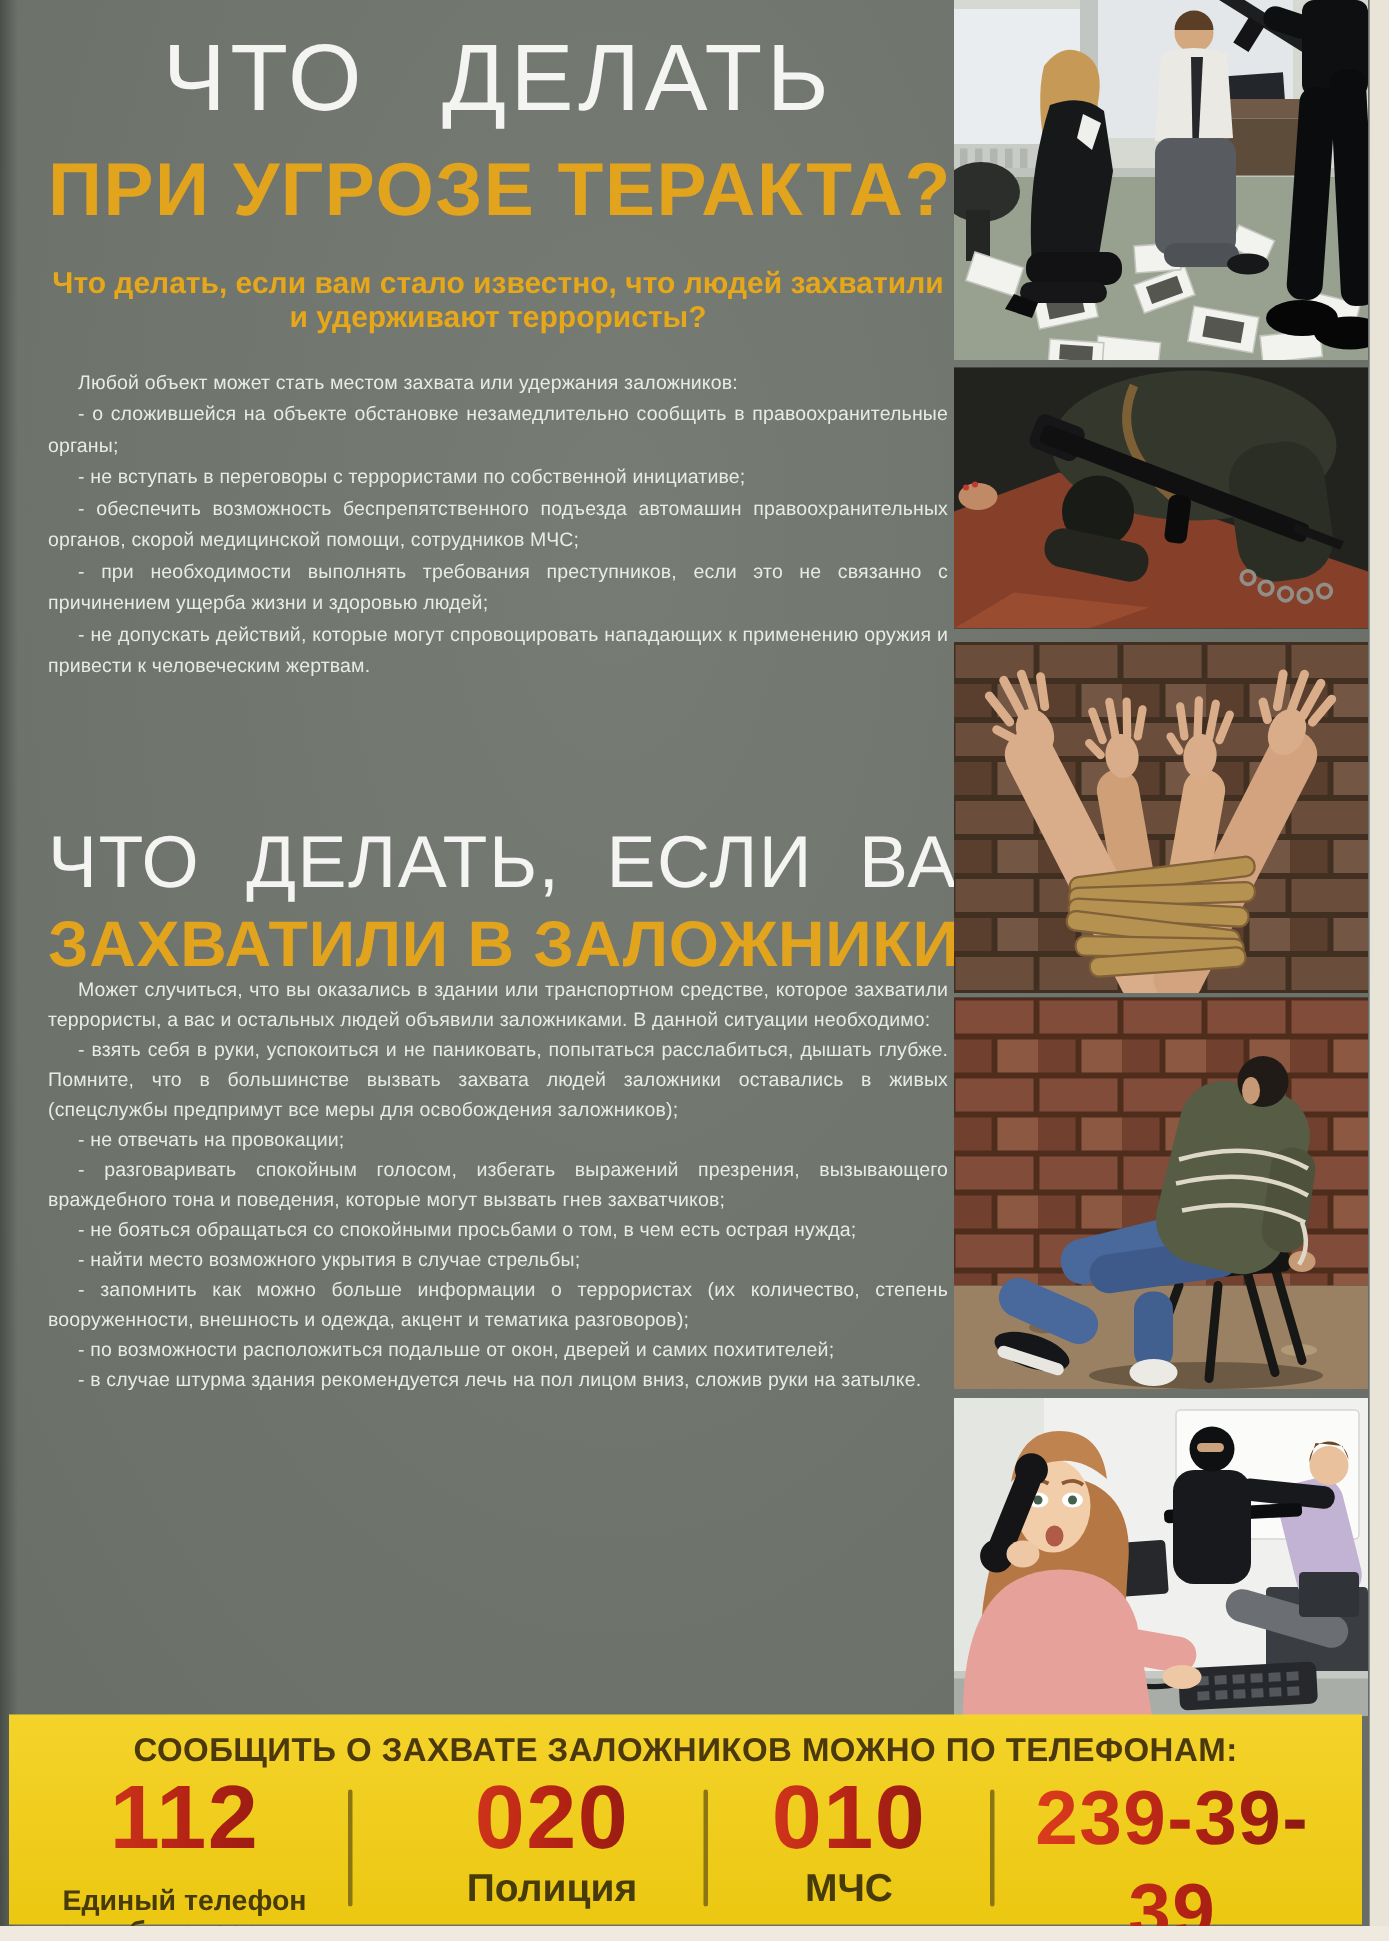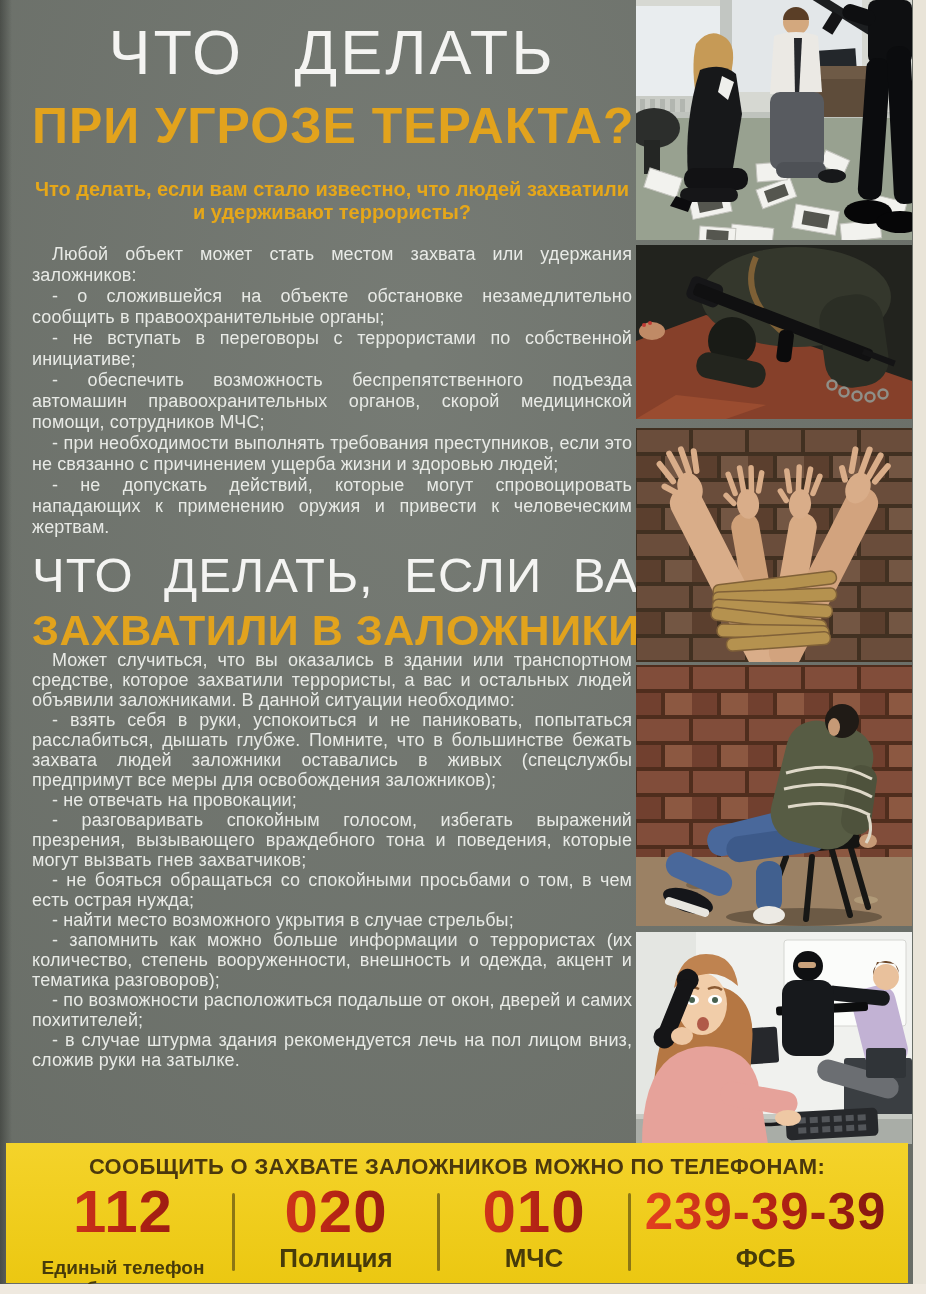--- a/index.html
+++ b/index.html
@@ -16,21 +16,21 @@
 
   
   .col{position:absolute;left:32px;width:600px;color:#e8eae6;}
   .header-block{top:16px;text-align:center;}
   .h1{color:#f4f4f2;font-size:63px;line-height:72px;font-weight:400;
       letter-spacing:3px;word-spacing:30px;white-space:nowrap;}
   .h1b{color:#e2a31d;font-size:50px;line-height:56px;font-weight:700;
       letter-spacing:1px;margin-top:10px;white-space:nowrap;}
   .subtitle{color:#e6a719;font-size:20px;line-height:23px;font-weight:700;margin-top:24px;}
 
-  .body-block{text-align:justify;font-size:18px;letter-spacing:.1px;}
+  .body-block{text-align:justify;font-size:13px;letter-spacing:.1px;}
   .body1{top:244px;line-height:21px;}
   .body2{top:650px;line-height:20px;}
   .body-block p{margin:0;text-indent:20px;}
 
   .h2-block{top:548px;text-align:center;}
   .h2a{color:#f4f4f2;font-size:49px;line-height:54px;font-weight:400;
        letter-spacing:1px;word-spacing:16px;white-space:nowrap;}
   .h2b{color:#e2a31d;font-size:43px;line-height:48px;font-weight:700;
        letter-spacing:.5px;margin-top:4px;white-space:nowrap;}
 
@@ -45,21 +45,21 @@
   .p5{top:932px;height:212px;}
 
   
   .banner{position:absolute;left:6px;top:1143px;width:902px;height:140px;
           background:#f3ce12;
           background-image:linear-gradient(180deg, rgba(255,255,255,.10), rgba(0,0,0,.03));}
   .banner-heading{margin-top:11px;text-align:center;color:#4b380d;
           font-size:22px;font-weight:700;letter-spacing:.3px;}
   .phones-row{display:flex;align-items:flex-start;margin-top:1px;padding:0 8px;}
   .phone-entry{text-align:center;}
-  .pe1{width:218px;} .pe2{width:202px;} .pe3{width:188px;} .pe4{flex:1;}
+  .pe1{width:218px;} .pe2{width:202px;padding-left:32px;} .pe3{width:188px;} .pe4{flex:1;}
   .phone-number{font-weight:700;font-size:60px;line-height:62px;color:#b6231a;letter-spacing:1px;}
   .pe4 .phone-number{font-size:51px;}
   @supports (-webkit-background-clip: text) {
     .phone-number{background:linear-gradient(90deg,#e8431f 0%,#b02114 55%,#7c1710 100%);
       -webkit-background-clip:text;background-clip:text;color:transparent;}
   }
   .phone-label{color:#473b0a;font-weight:700;font-size:26px;line-height:28px;margin-top:1px;}
   .pe1 .phone-label{font-size:19px;line-height:21px;margin-top:14px;padding:0 14px;}
   .vdiv{width:3px;height:78px;background:#8c7614;margin-top:12px;border-radius:2px;}
 </style>
@@ -86,21 +86,21 @@
     <p>- не допускать действий, которые могут спровоцировать нападающих к применению оружия и привести к человеческим жертвам.</p>
   </div>
 
   <div class="col h2-block" style="position:absolute;">
     <div class="h2a">ЧТО ДЕЛАТЬ, ЕСЛИ ВАС</div>
     <div class="h2b">ЗАХВАТИЛИ В ЗАЛОЖНИКИ?</div>
   </div>
 
   <div class="col body-block body2" style="position:absolute;">
     <p>Может случиться, что вы оказались в здании или транспортном средстве, которое захватили террористы, а вас и остальных людей объявили заложниками. В данной ситуации необходимо:</p>
-    <p>- взять себя в руки, успокоиться и не паниковать, попытаться расслабиться, дышать глубже.  Помните, что в большинстве бежать захвата людей заложники оставались в живых (спецслужбы предпримут все меры для освобождения заложников);</p>
+    <p>- взять себя в руки, успокоиться и не паниковать, попытаться расслабиться, дышать глубже.  Помните, что в большинстве вызвать захвата людей заложники оставались в живых (спецслужбы предпримут все меры для освобождения заложников);</p>
     <p>- не отвечать на провокации;</p>
     <p>- разговаривать спокойным голосом, избегать выражений презрения, вызывающего враждебного тона и поведения, которые могут вызвать гнев захватчиков;</p>
     <p>- не бояться обращаться со спокойными просьбами о том, в чем есть острая нужда;</p>
     <p>- найти место возможного укрытия в случае стрельбы;</p>
     <p>- запомнить как можно больше информации о террористах (их количество, степень вооруженности, внешность и одежда, акцент и тематика разговоров);</p>
     <p>- по возможности расположиться подальше от окон, дверей и самих похитителей;</p>
     <p>- в случае штурма здания рекомендуется лечь на пол лицом вниз, сложив руки на затылке.</p>
   </div>
 
   <div class="photos">

